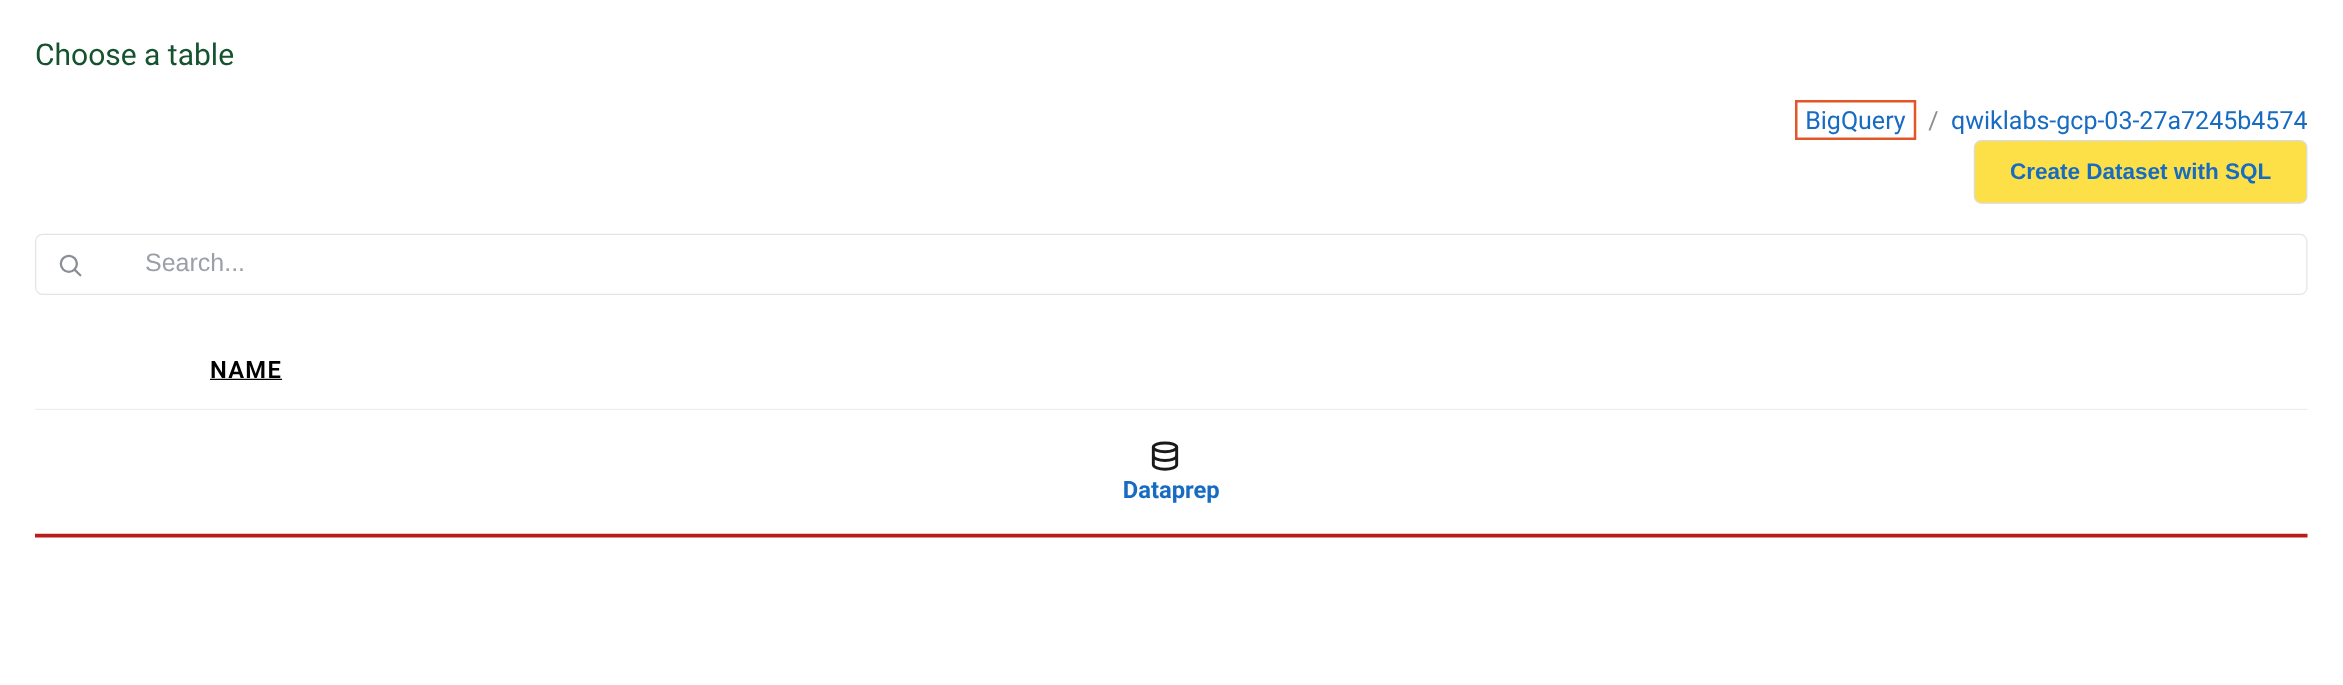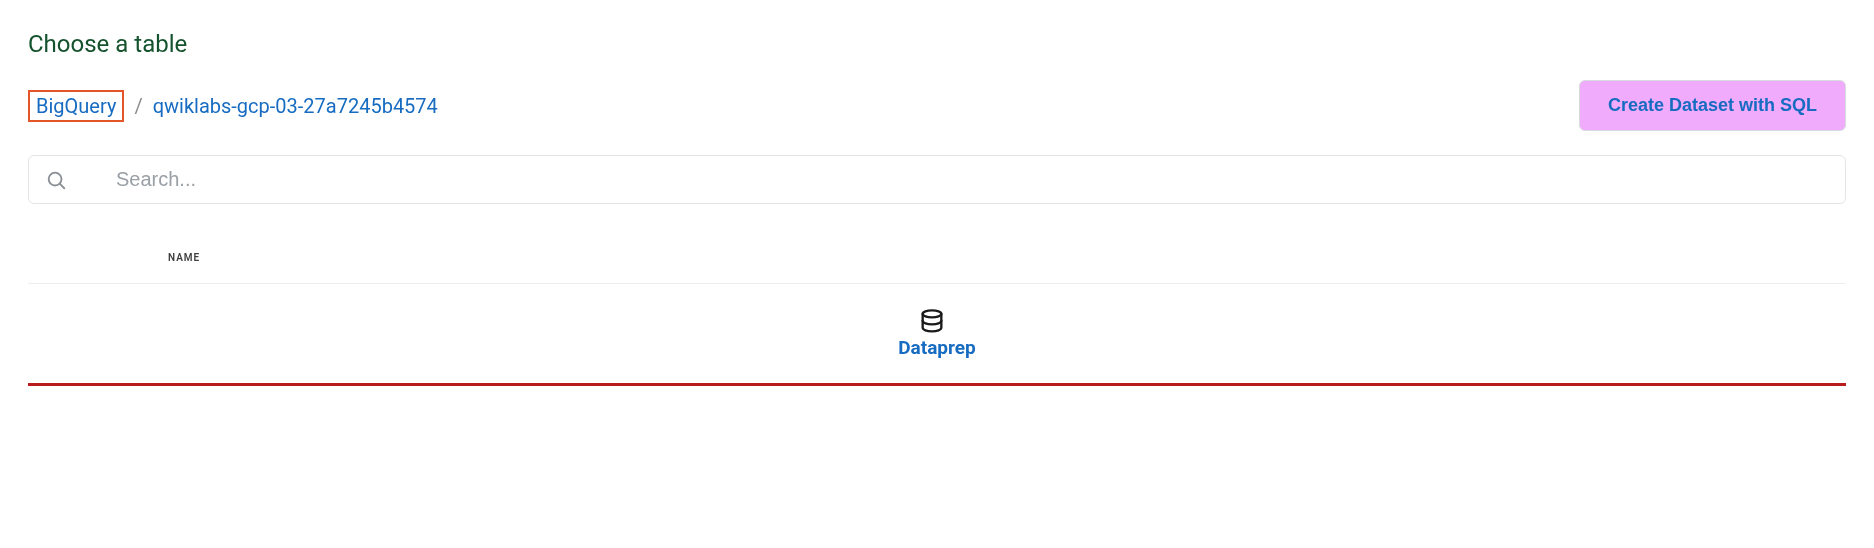--- a/index.html
+++ b/index.html
@@ -10,44 +10,45 @@
       padding: 30px 28px;
     }
     .title {
       font-size: 24px;
       color: #14532d;
       font-weight: 400;
       margin-bottom: 22px;
     }
     .top-row {
       display: flex;
-      align-items: center;
+      align-items: flex-end;
       justify-content: space-between;
       margin-bottom: 24px;
+      flex-direction: column;
     }
     .breadcrumb {
       display: flex;
       align-items: center;
       font-size: 20px;
       gap: 10px;
     }
     .breadcrumb-root-wrap {
       border: 2px solid #E25627;
       padding: 2px 6px;
     }
     .breadcrumb-link {
       color: #176CC2;
       cursor: pointer;
     }
     .breadcrumb-sep {
       color: #8c8c8c;
     }
     .create-btn {
       border: 1px solid #d9dcdf;
-      background: #f0abfc;
+      background: #fde047;
       color: #176CC2;
       font-weight: 700;
       font-size: 18px;
       padding: 14px 28px;
       border-radius: 6px;
       cursor: pointer;
     }
     .search-wrap {
       display: flex;
       align-items: center;
@@ -62,25 +63,26 @@
       outline: none;
       font-size: 20px;
       color: #333;
       width: 100%;
       margin-left: 12px;
     }
     .search-wrap input::placeholder { color: #9aa0a6; }
     .search-icon-svg { width: 22px; height: 22px; stroke: #8a8e95; flex-shrink:0; }
     .table-header {
       padding: 10px 0 20px 140px;
-      font-size: 10px;
+      font-size: 19px;
       letter-spacing: 1px;
-      color: #404040;
+      color: #000000;
       font-weight: 600;
       border-bottom: 1px solid #eceef0;
+      text-decoration: underline;
     }
     .table-row {
       display: flex;
       align-items: center;
       border-bottom: 3px solid #b91c1c;
       padding: 24px 0;
       cursor: pointer;
       flex-direction: column;
     }
     .row-icon-col {

